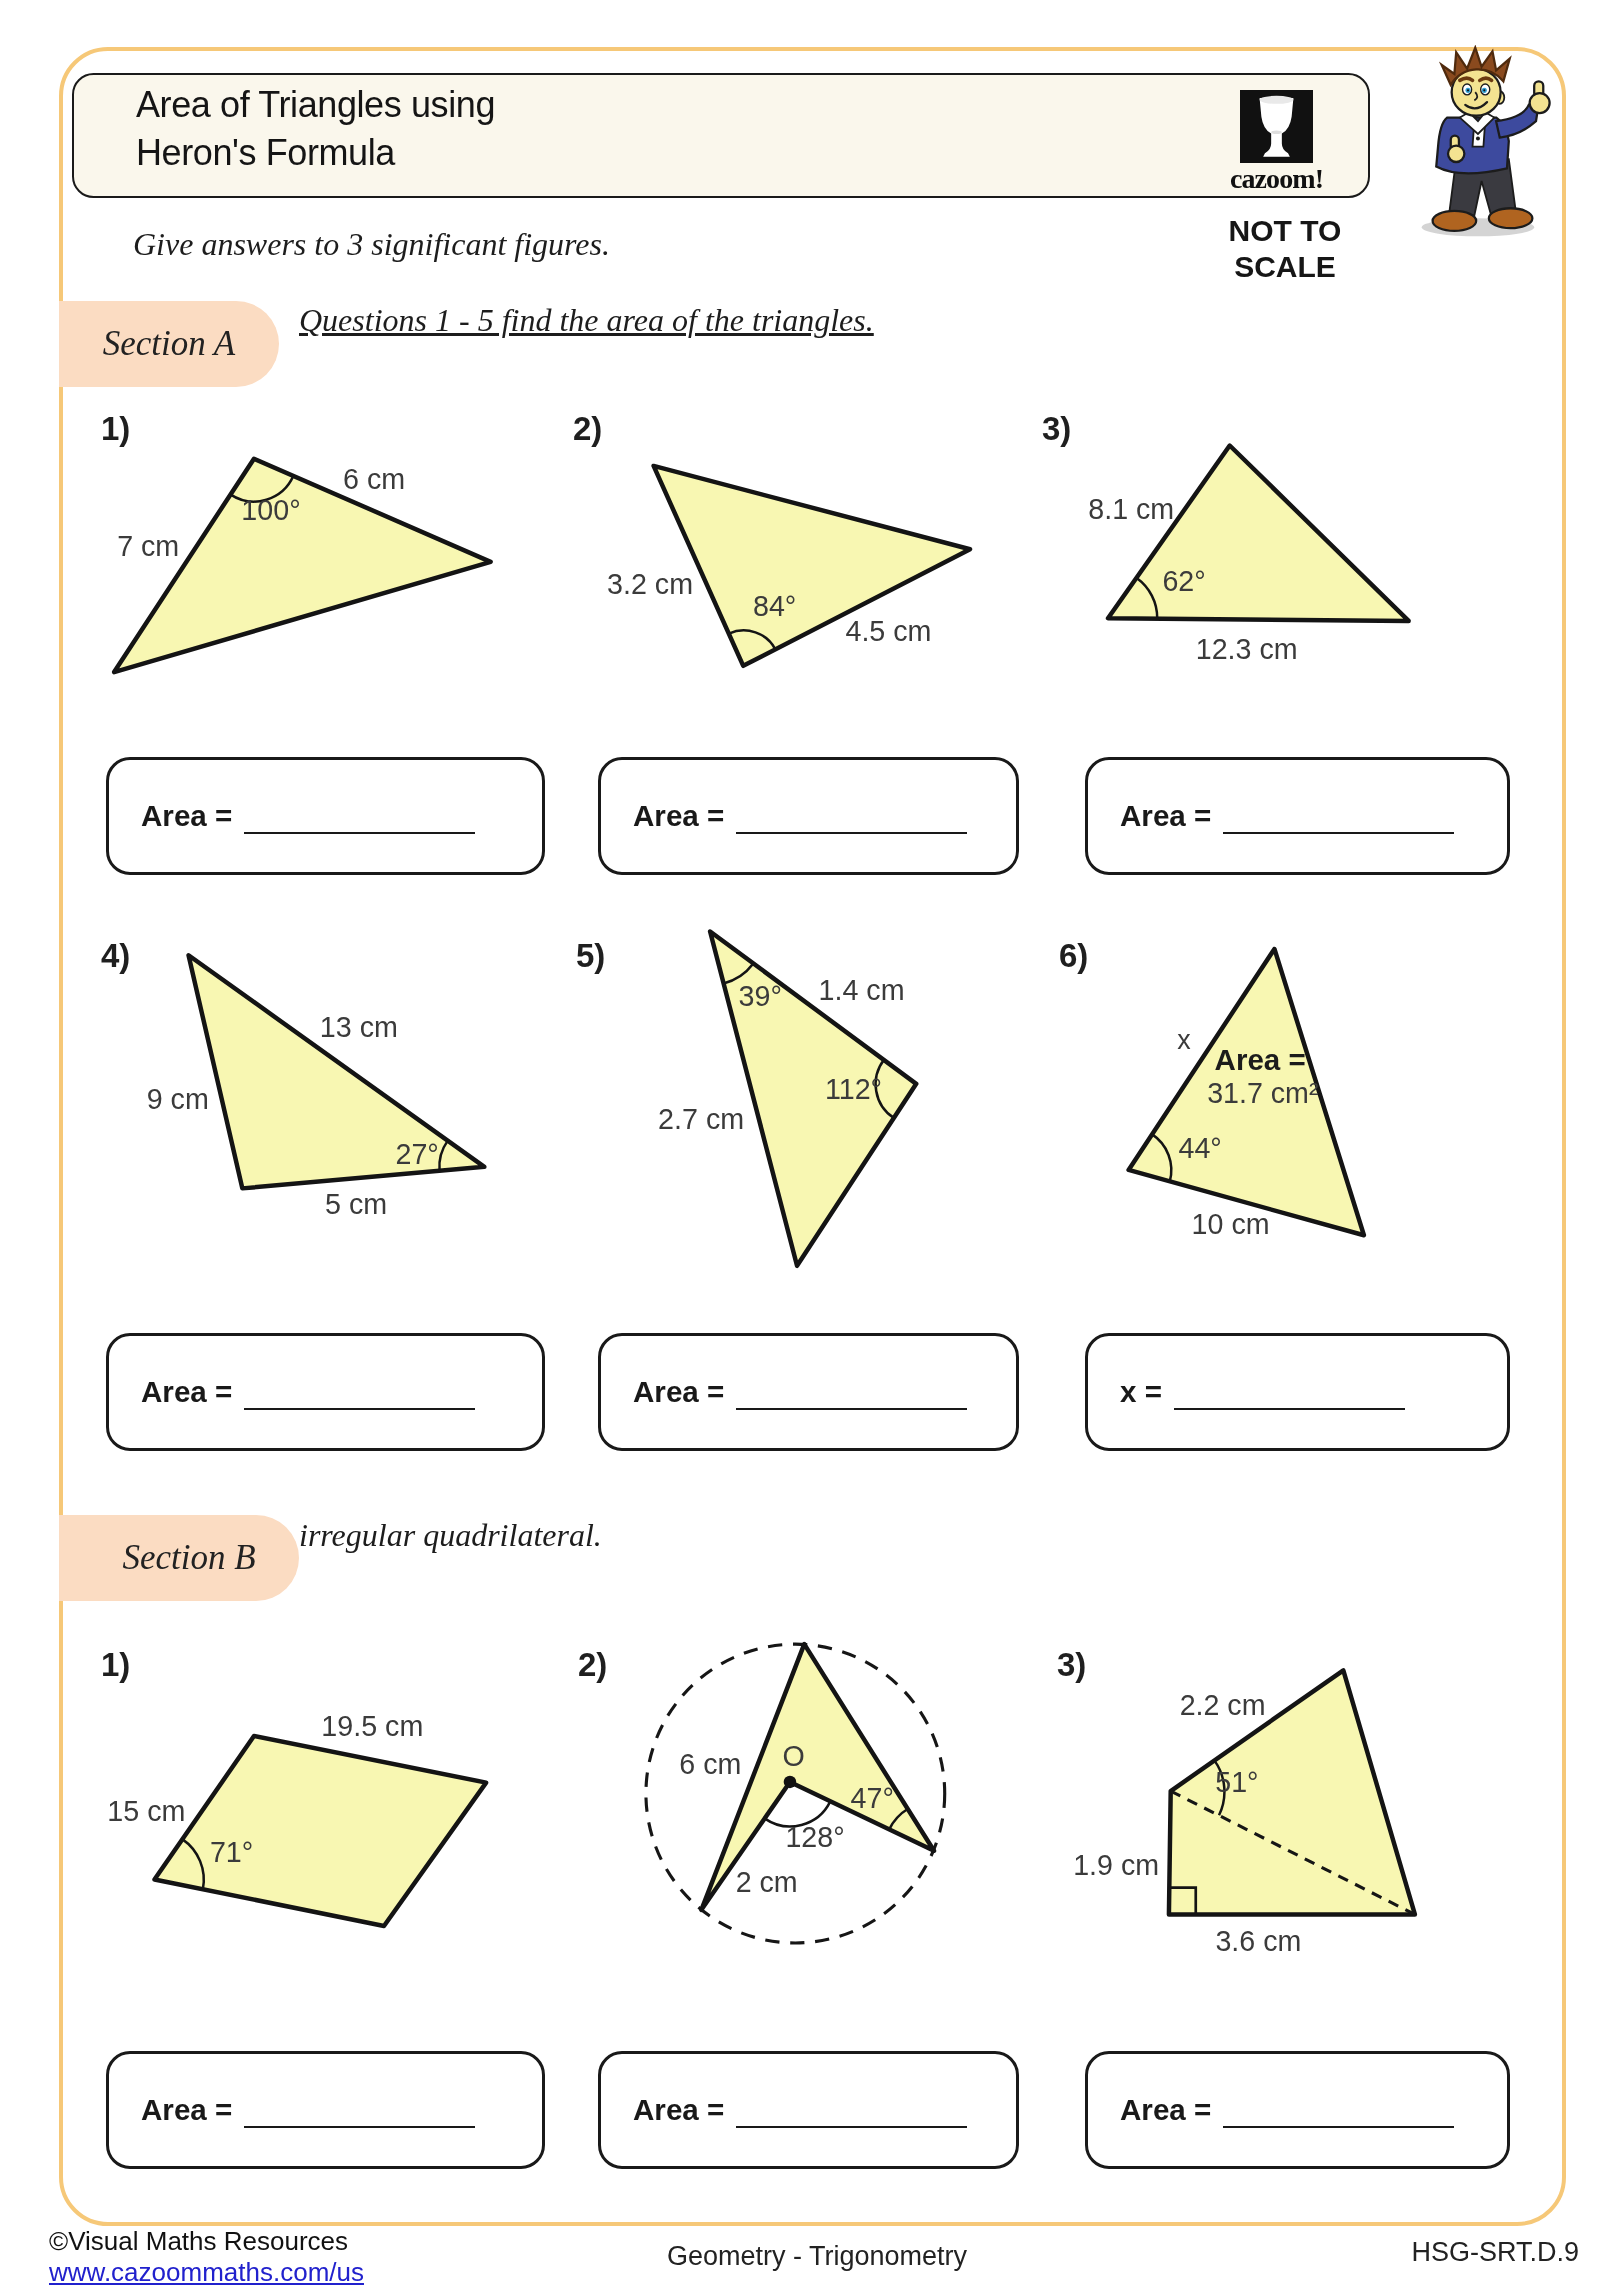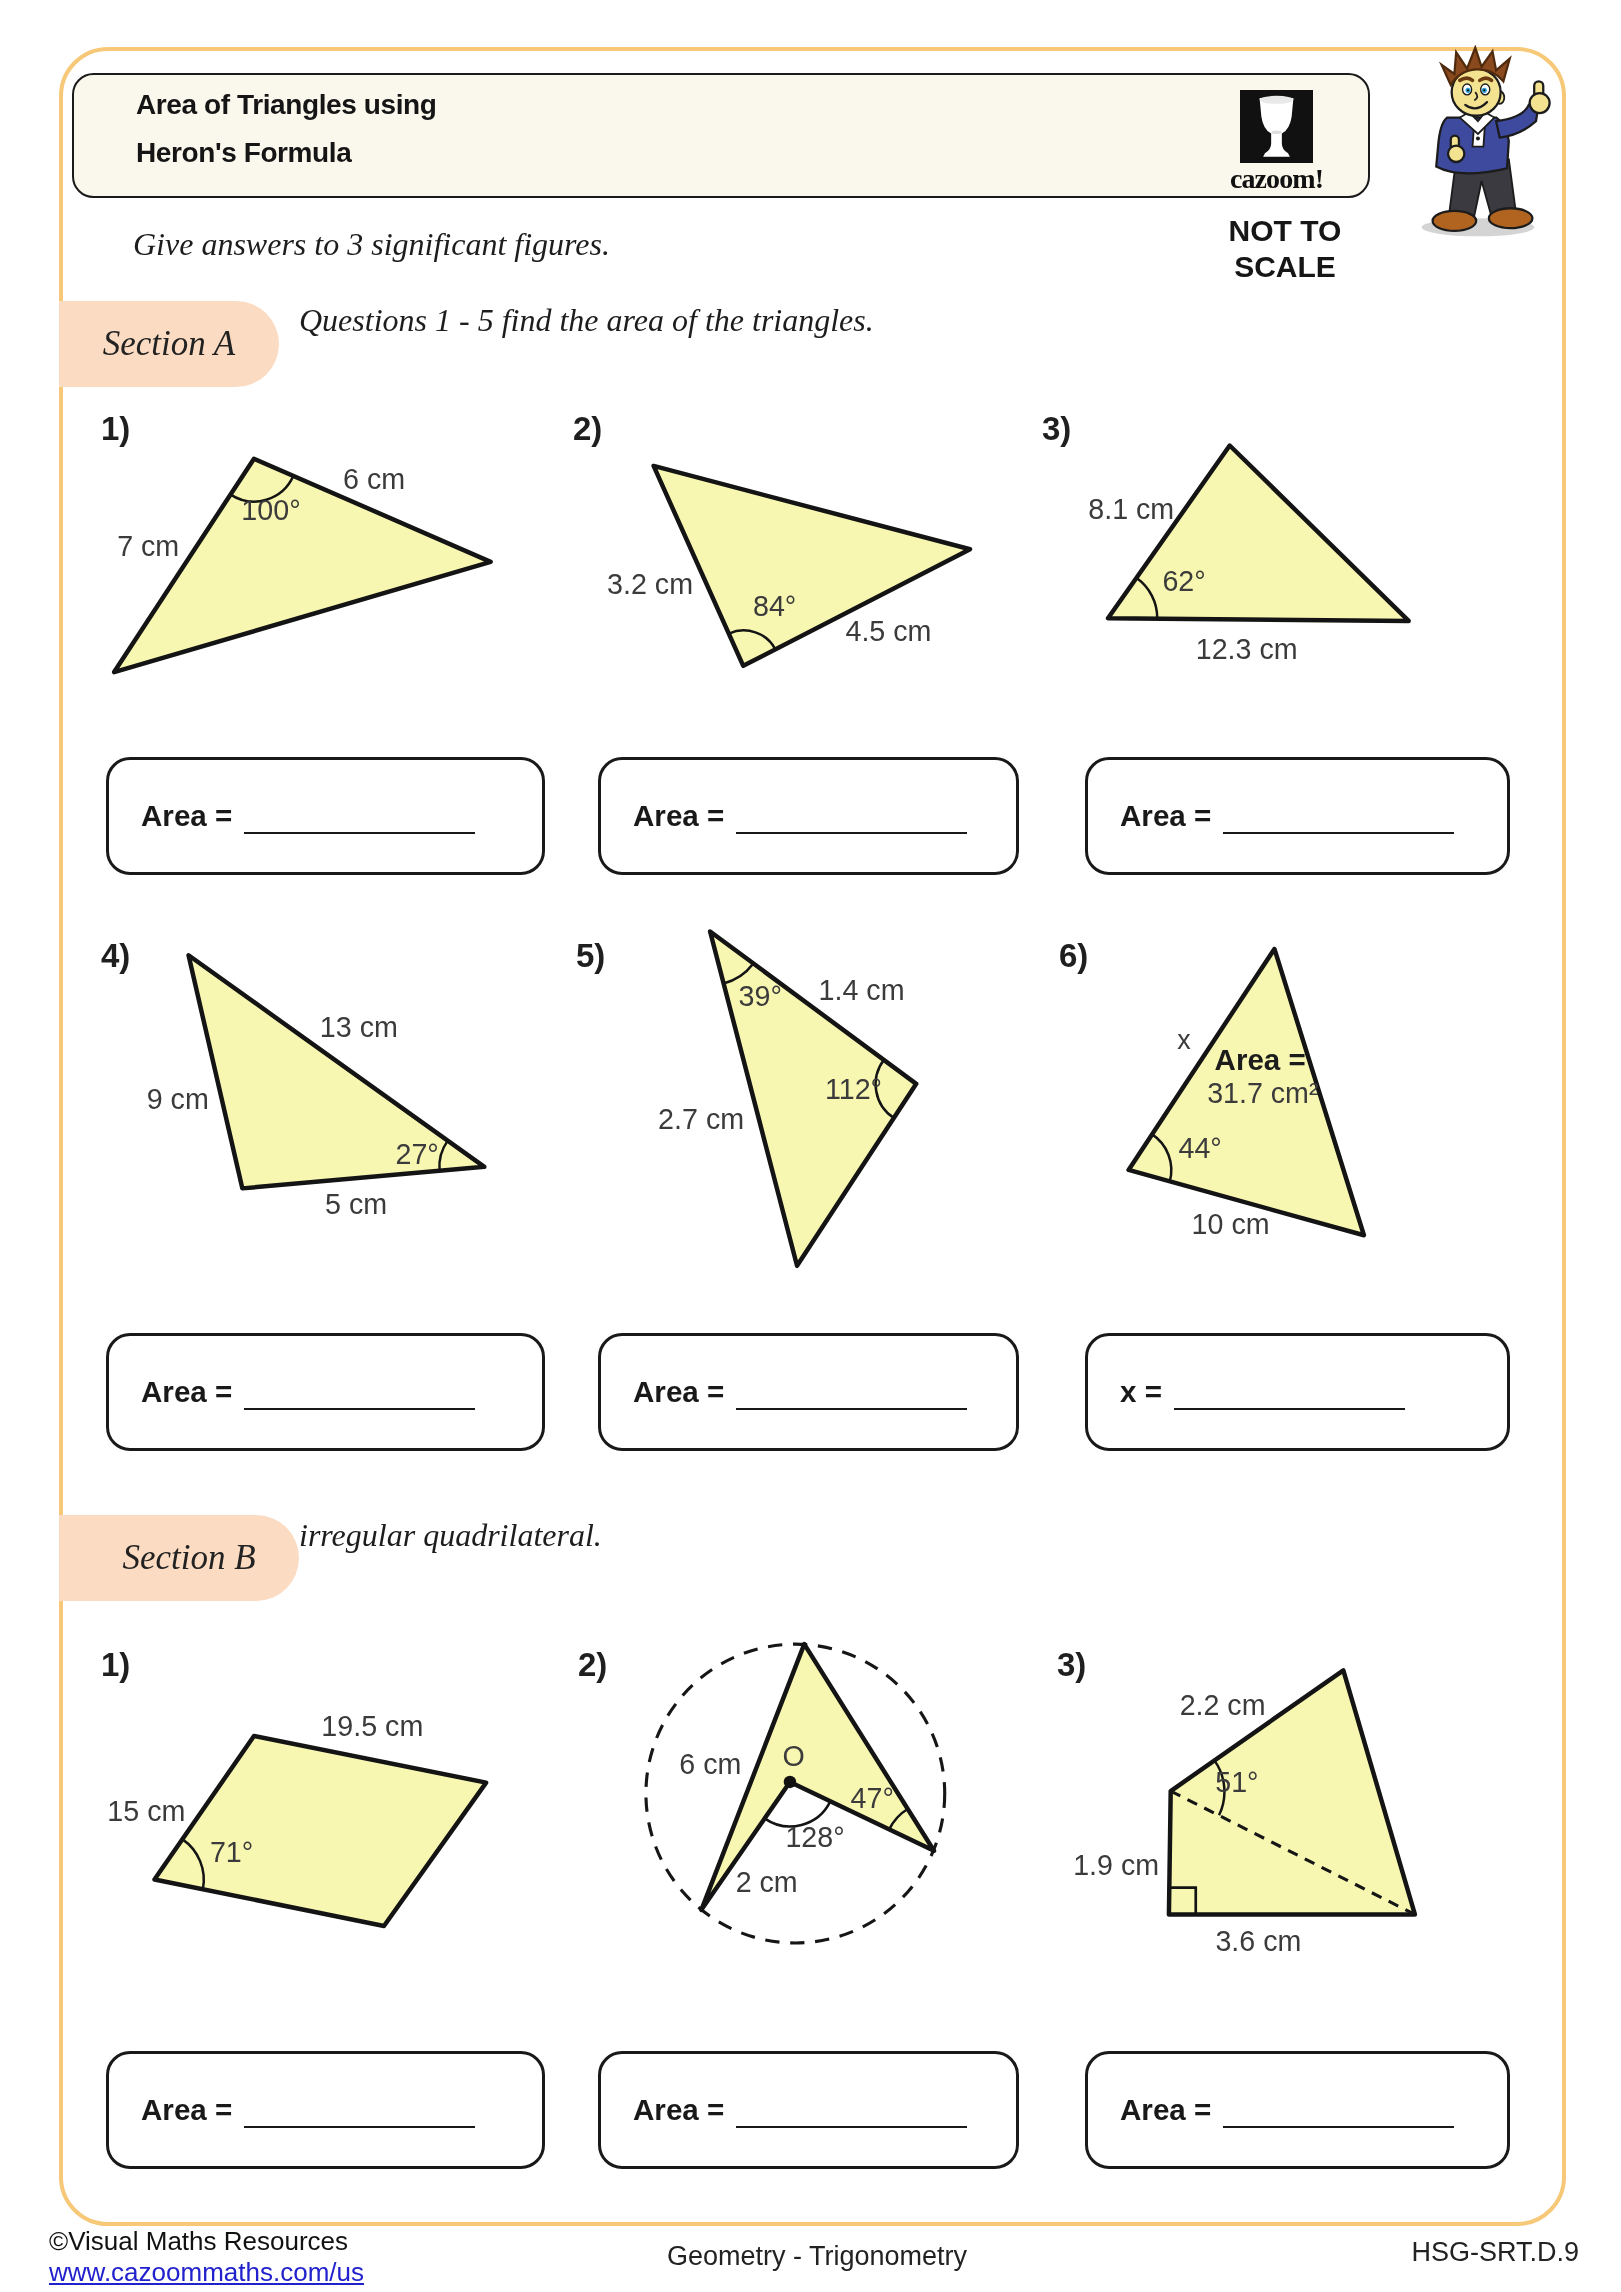--- a/index.html
+++ b/index.html
@@ -4,21 +4,21 @@
 <style>
   html,body{margin:0;padding:0;}
   body{
     width:1622px;height:2293px;background:#ffffff;position:relative;
     font-family:"Liberation Sans",sans-serif;color:#1d1d1d;overflow:hidden;
   }
   .frame{position:absolute;left:59px;top:47px;width:1499px;height:2171px;
     border:4.5px solid #f6c878;border-radius:49px;background:#fff;}
   .title-panel{position:absolute;left:72px;top:73px;width:1298px;height:125px;
     background:#faf7ec;border:2.7px solid #1a1a1a;border-radius:21.5px;box-sizing:border-box;}
-  .title{position:absolute;left:136px;top:81px;font-size:28px;font-weight:bold;
+  .title{position:absolute;left:136px;top:81px;font-size:36px;font-weight:normal;
     line-height:48px;color:#151515;letter-spacing:-0.4px;}
   .logo-block{position:absolute;left:1214px;top:90px;width:125px;text-align:center;}
   .logo-word{font-family:"Liberation Serif",serif;font-weight:bold;font-size:28px;
     letter-spacing:-0.9px;color:#111;margin-top:0px;}
   .scale-note{position:absolute;left:1191px;top:213px;width:188px;text-align:center;
     font-weight:bold;font-size:30px;line-height:36px;color:#161616;}
   .mascot{position:absolute;left:1384px;top:45px;}
   .intro{position:absolute;left:133px;top:226px;font-family:"Liberation Serif",serif;
     font-style:italic;font-size:32px;color:#1d1d1d;}
   .pill{position:absolute;left:59px;width:220px;height:86px;background:#fbdcc2;
@@ -99,21 +99,21 @@
 </svg>
 
 <div class="scale-note">
   <div>NOT TO</div>
   <div>SCALE</div>
 </div>
 
 <div class="intro">Give answers to 3 significant figures.</div>
 
 <div class="pill" style="top:301px;">Section A</div>
-<div class="sec-instr" style="top:299px;">
+<div class="sec-instr" style="top:299px;text-decoration:underline;">
   <div>Questions 1 - 5 find the area of the triangles.</div>
 </div>
 
 <div class="qnum" style="left:101px;top:410px;">1)</div>
 <div class="qnum" style="left:573px;top:410px;">2)</div>
 <div class="qnum" style="left:1042px;top:410px;">3)</div>
 
 <svg class="fig" style="left:72px;top:421px;" width="502" height="296" viewBox="0 0 560 330">
   <polygon class="shape" points="203,42 467,157 47,280"></polygon>
   <path class="arc" d="M 247 61 A 48 48 0 0 1 177 82"></path>

